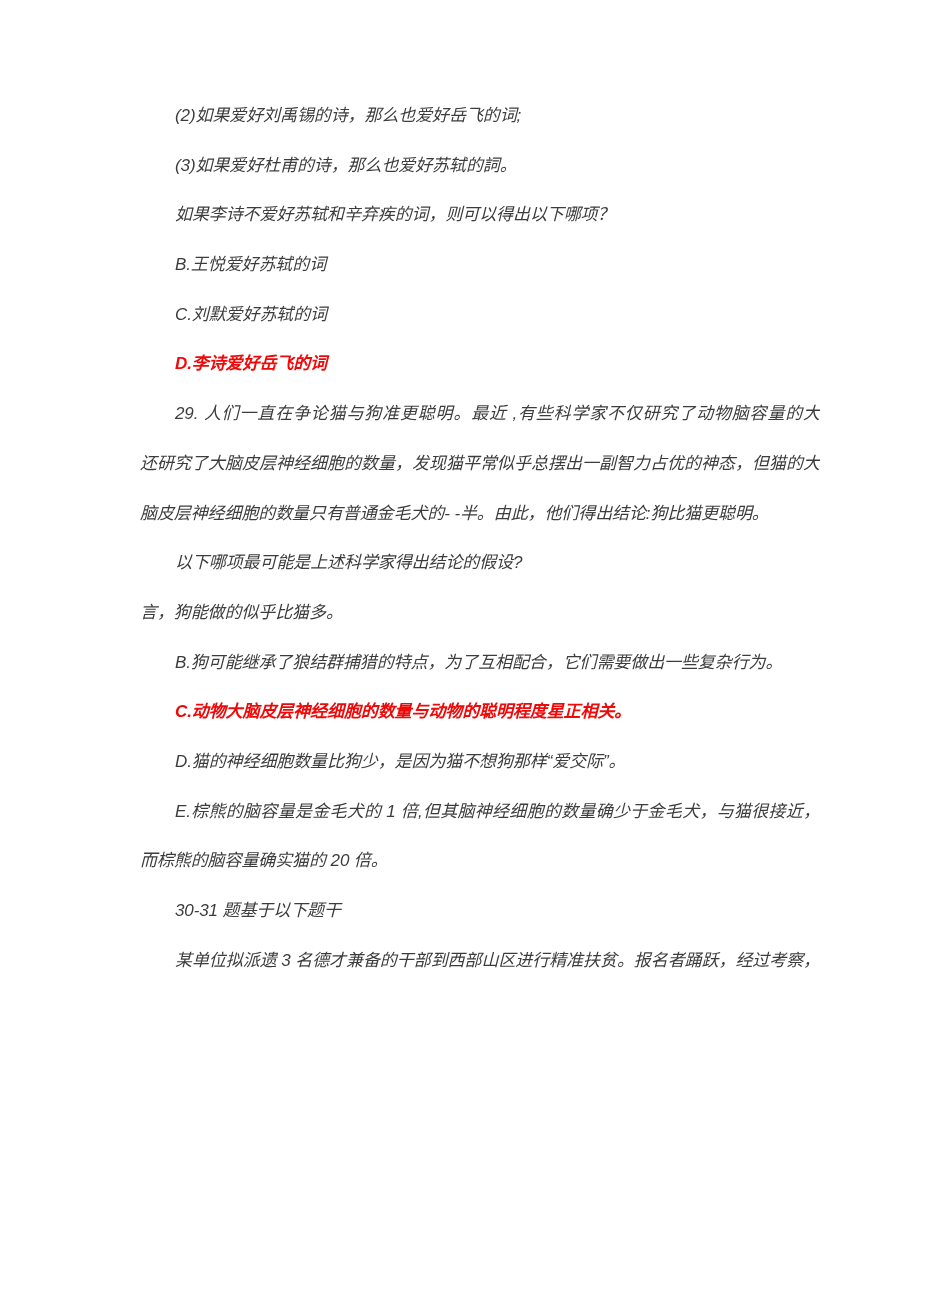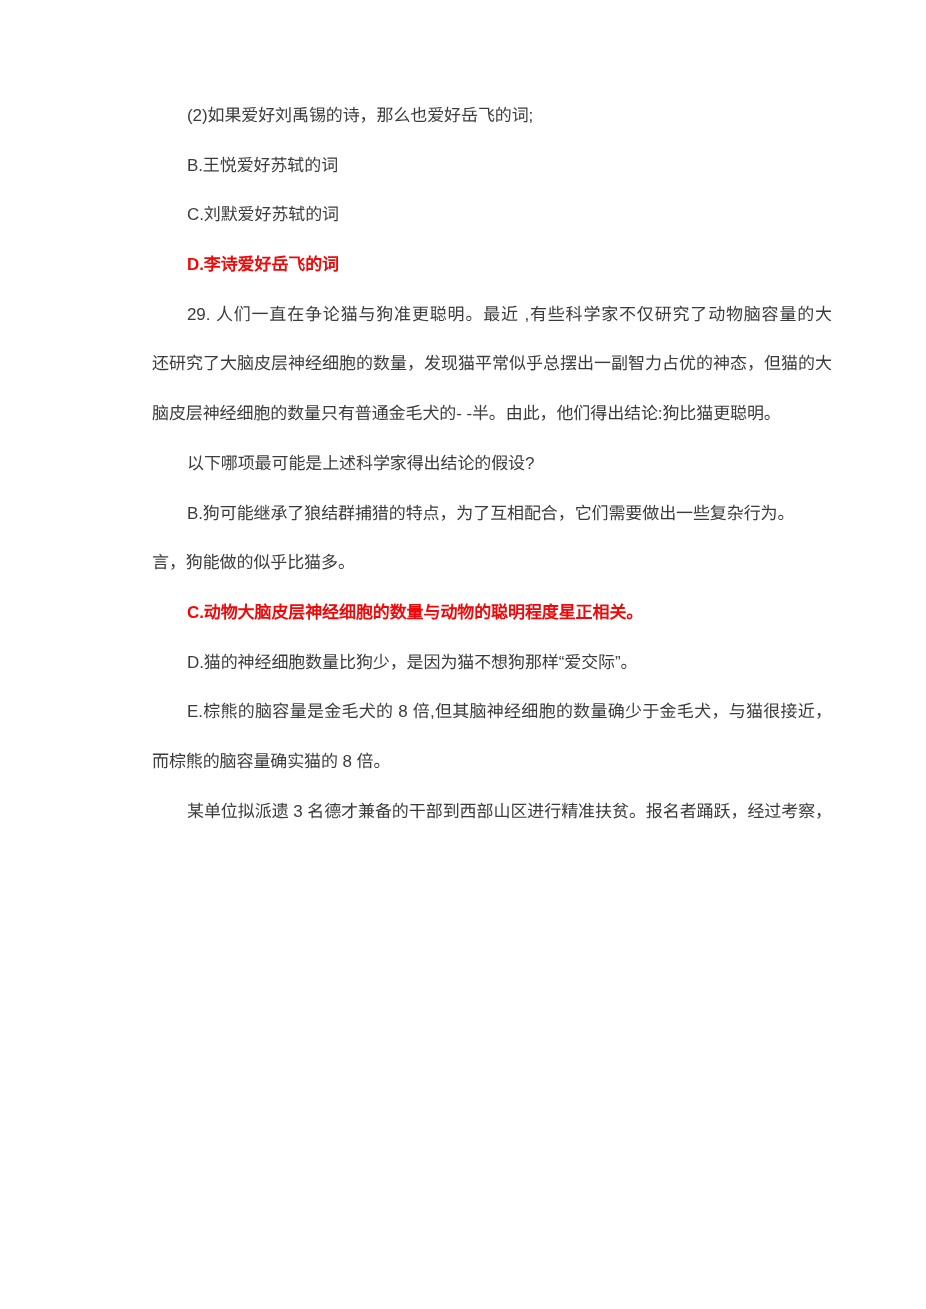--- a/index.html
+++ b/index.html
@@ -17,23 +17,24 @@
   .doc-page {
     position: absolute;
     left: 0;
     top: 0;
     width: 926px;
     height: 1309px;
     background: #ffffff;
   }
   .doc-body {
     position: absolute;
-    left: 152px;
+    left: 140px;
     top: 91px;
     width: 680px;
+    font-style: italic;
   }
   .line {
     height: 49.7px;
     line-height: 49.7px;
     font-size: 17px;
     letter-spacing: -0.1px;
     color: #3c3c3c;
     text-align: left;
     white-space: normal;
     word-break: break-all;
@@ -50,28 +51,31 @@
     color: #ee0a0a;
     font-weight: bold;
   }
 </style>
 </head>
 <body>
 
 <div class="doc-page">
   <div class="doc-body">
       <div class="line first">(2)如果爱好刘禹锡的诗，那么也爱好岳飞的词;</div>
+      <div class="line first">(3)如果爱好杜甫的诗，那么也爱好苏轼的詞。</div>
+      <div class="line first">如果李诗不爱好苏轼和辛弃疾的词，则可以得出以下哪项？</div>
       <div class="line first">B.王悦爱好苏轼的词</div>
       <div class="line first">C.刘默爱好苏轼的词</div>
       <div class="line first red">D.李诗爱好岳飞的词</div>
       <div class="line first fill">29. 人们一直在争论猫与狗准更聪明。最近 ,有些科学家不仅研究了动物脑容量的大小，</div>
       <div class="line fill">还研究了大脑皮层神经细胞的数量，发现猫平常似乎总摆出一副智力占优的神态，但猫的大</div>
       <div class="line">脑皮层神经细胞的数量只有普通金毛犬的- -半。由此，他们得出结论:狗比猫更聪明。</div>
       <div class="line first">以下哪项最可能是上述科学家得出结论的假设?</div>
+      <div class="line">言，狗能做的似乎比猫多。</div>
       <div class="line first">B.狗可能继承了狼结群捕猎的特点，为了互相配合，它们需要做出一些复杂行为。</div>
-      <div class="line">言，狗能做的似乎比猫多。</div>
       <div class="line first red">C.动物大脑皮层神经细胞的数量与动物的聪明程度星正相关。</div>
       <div class="line first">D.猫的神经细胞数量比狗少，是因为猫不想狗那样“爱交际”。</div>
-      <div class="line first fill">E.棕熊的脑容量是金毛犬的 8 倍,但其脑神经细胞的数量确少于金毛犬，与猫很接近，</div>
-      <div class="line">而棕熊的脑容量确实猫的 8 倍。</div>
+      <div class="line first fill">E.棕熊的脑容量是金毛犬的 1 倍,但其脑神经细胞的数量确少于金毛犬，与猫很接近，</div>
+      <div class="line">而棕熊的脑容量确实猫的 20 倍。</div>
+      <div class="line first">30-31 题基于以下题干</div>
       <div class="line first fill">某单位拟派遗 3 名德才兼备的干部到西部山区进行精准扶贫。报名者踊跃，经过考察，</div>
     </div>
 </div>
 
 </body></html>

